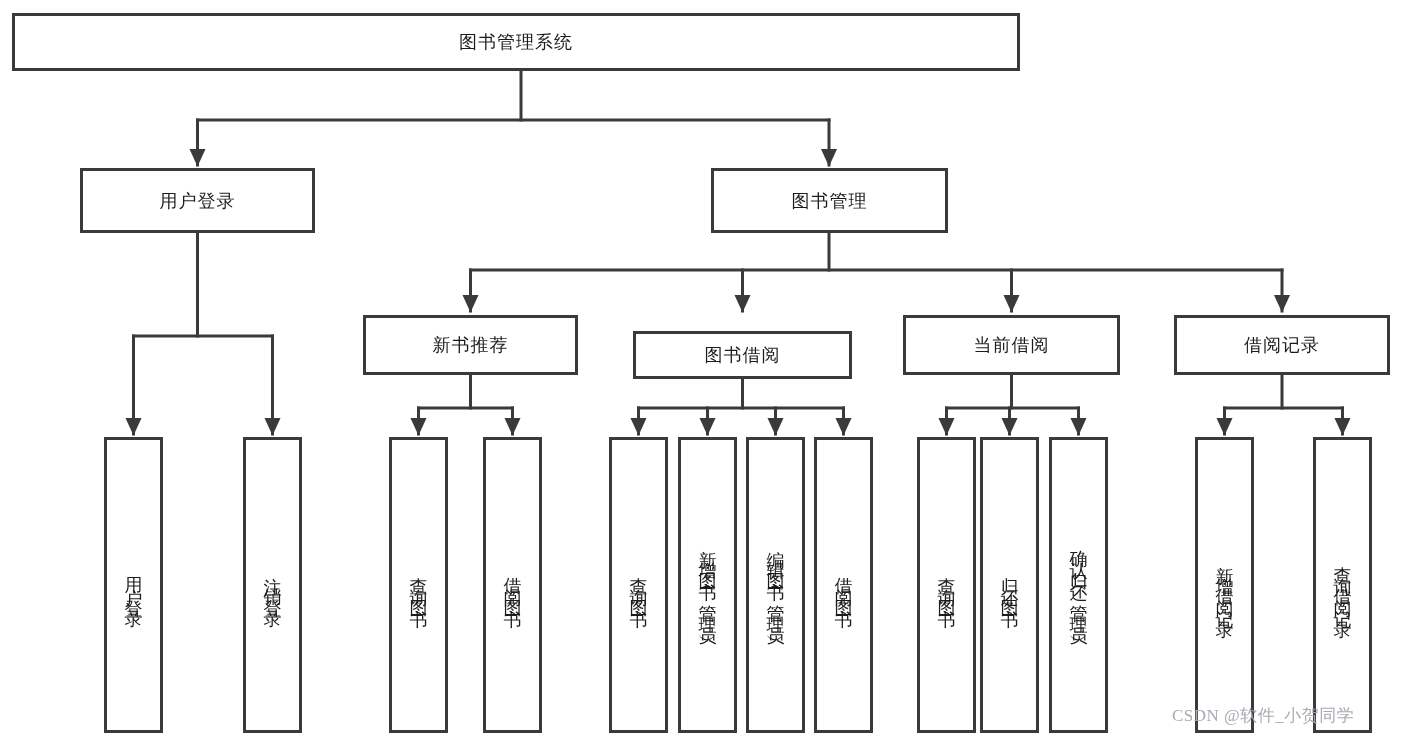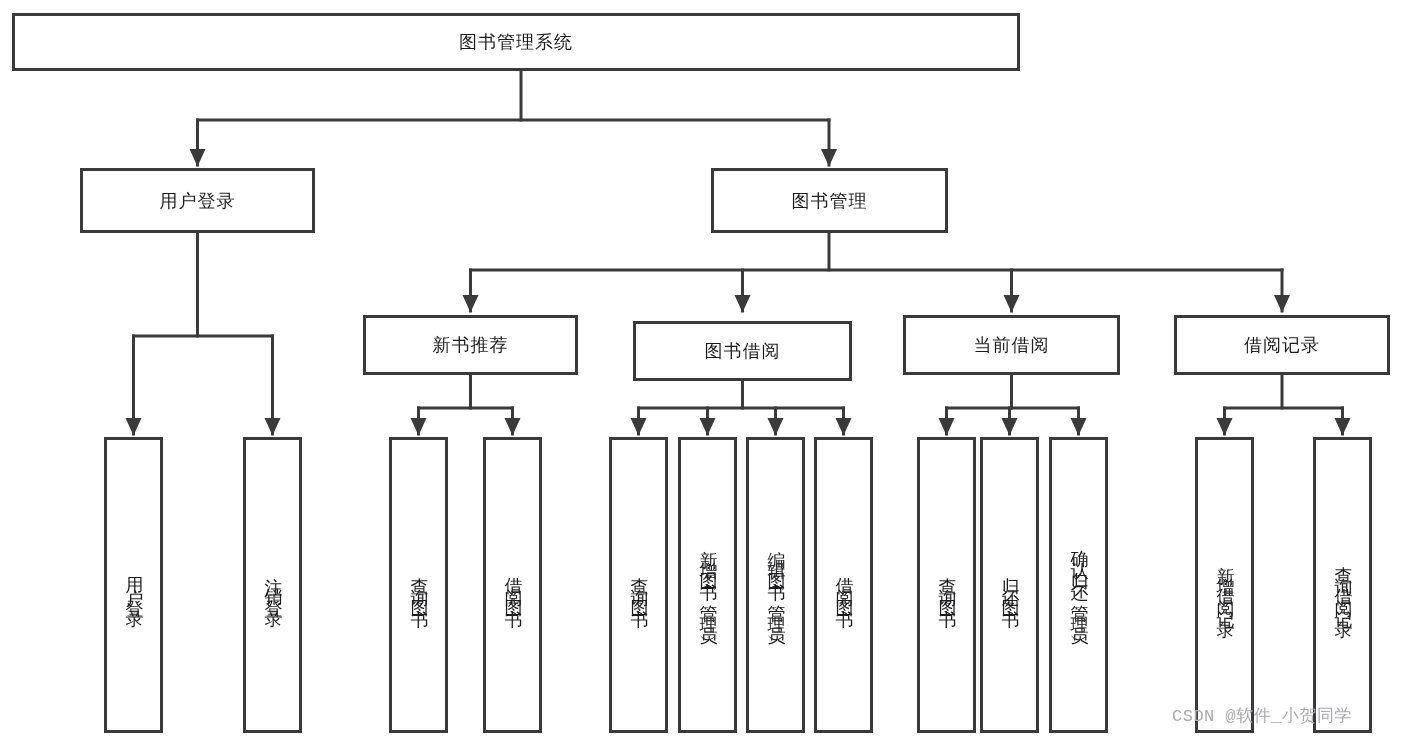--- a/index.html
+++ b/index.html
@@ -1,20 +1,20 @@
 <!DOCTYPE html>
 <html><head>
 <meta charset="utf-8">
 <style>
   html,body{margin:0;padding:0;background:#ffffff;}
   #canvas{
     position:relative;
     width:1405px;height:747px;
     background:#ffffff;
-    font-family:Liberation Mono, monospace;
+    font-family:Liberation Serif, serif;
     overflow:hidden;
   }
   #edges{position:absolute;left:0;top:0;width:1405px;height:747px;pointer-events:none;}
   .node{
     position:absolute;
     box-sizing:border-box;
     background:#ffffff;
     border:3px solid #3a3a3a;
     display:flex;
     align-items:center;
@@ -119,21 +119,21 @@
   <div class="node" style="left:80px;top:168px;width:235px;height:65px">
     <span class="lbl">用户登录</span>
   </div>
   <div class="node" style="left:363px;top:315px;width:215px;height:60px">
     <span class="lbl">新书推荐</span>
   </div>
 
   <div class="node" style="left:711px;top:168px;width:237px;height:65px">
     <span class="lbl">图书管理</span>
   </div>
-  <div class="node" style="left:633px;top:321px;width:219px;height:60px">
+  <div class="node" style="left:633px;top:331px;width:219px;height:48px">
     <span class="lbl">图书借阅</span>
   </div>
   <div class="node" style="left:1174px;top:315px;width:216px;height:60px">
     <span class="lbl">借阅记录</span>
   </div>
   <div class="node" style="left:903px;top:315px;width:217px;height:60px">
     <span class="lbl">当前借阅</span>
   </div>
 
   <div class="node v" style="left:104px;top:437px;width:59px;height:296px">

